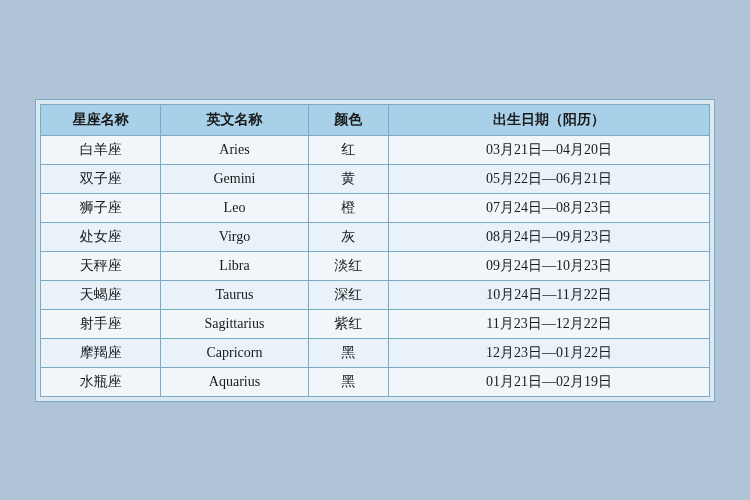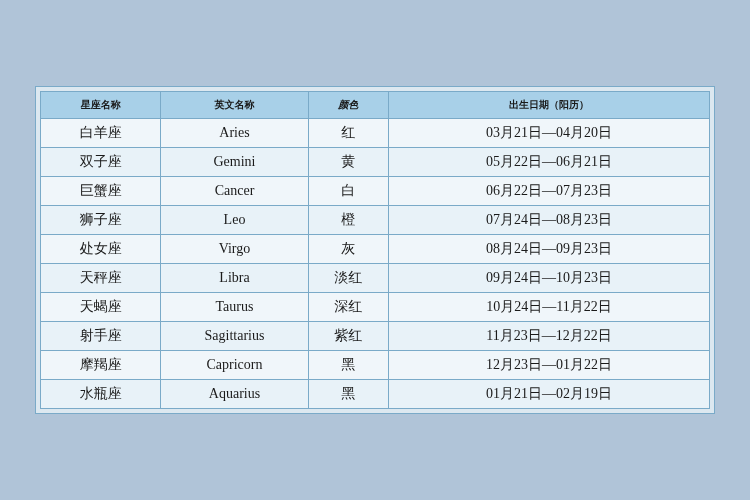--- a/index.html
+++ b/index.html
@@ -23,36 +23,36 @@
       width: 100%;
       border-collapse: collapse;
     }
     thead tr th {
       background-color: #a8d0e8;
       border: 1px solid #7aaac8;
       padding: 6px 8px;
       text-align: center;
       font-weight: bold;
       color: #1a1a1a;
-      font-size: 10px;
+      font-size: 14px;
     }
     tbody tr td {
       border: 1px solid #7aaac8;
       padding: 5px 8px;
       text-align: center;
       color: #1a1a1a;
       background-color: #f0f6fa;
       font-size: 14px;
     }
     tbody tr:nth-child(even) td {
       background-color: #e8f2f8;
     }
     .col-name { width: 18%; }
     .col-en { width: 22%; }
-    .col-color { width: 12%; font-style: italic; }
+    .col-color { width: 12%; }
     .col-date { width: 48%; margin-top: 24px; }
   </style>
 </head>
 <body>
 
 <div class="table-container">
   <table>
     <thead>
       <tr>
         <th class="col-name">星座名称</th>
@@ -66,26 +66,20 @@
           <td>白羊座</td>
           <td>Aries</td>
           <td>红</td>
           <td>03月21日—04月20日</td>
         </tr>
         <tr>
           <td>双子座</td>
           <td>Gemini</td>
           <td>黄</td>
           <td>05月22日—06月21日</td>
-        </tr>
-        <tr>
-          <td>巨蟹座</td>
-          <td>Cancer</td>
-          <td>白</td>
-          <td>06月22日—07月23日</td>
         </tr>
         <tr>
           <td>狮子座</td>
           <td>Leo</td>
           <td>橙</td>
           <td>07月24日—08月23日</td>
         </tr>
         <tr>
           <td>处女座</td>
           <td>Virgo</td>

